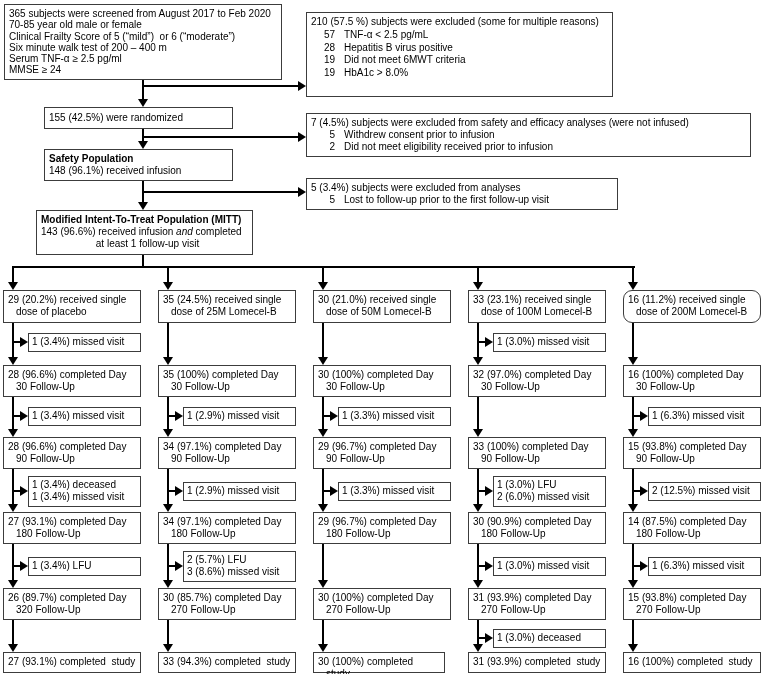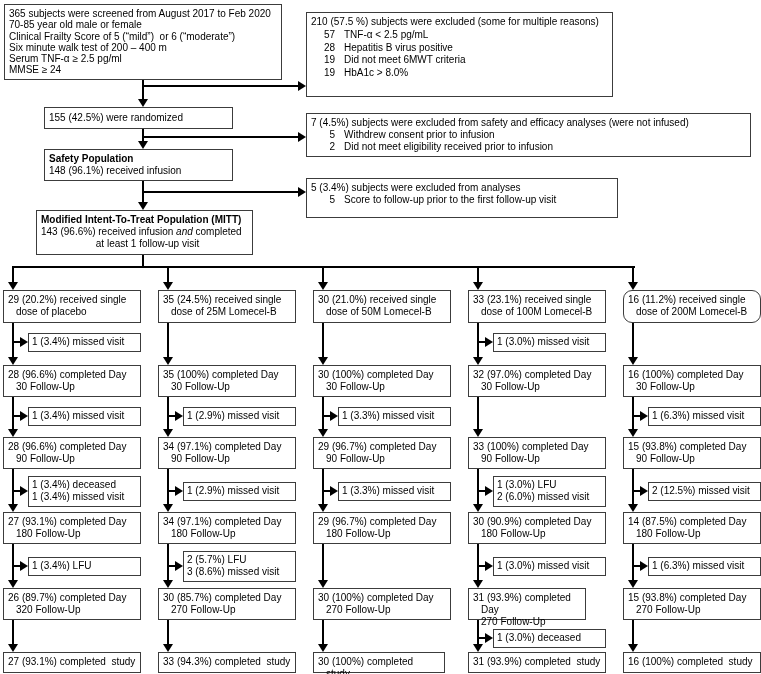--- a/index.html
+++ b/index.html
@@ -67,25 +67,25 @@
       <span class="num">2</span>
       <span>Did not meet eligibility received prior to infusion</span>
     </div>
   </div>
 
   <div class="box" style="left:44px;top:149px;width:189px;height:32px;">
     <div class="bold">Safety Population</div>
     <div>148 (96.1%) received infusion</div>
   </div>
 
-  <div class="box" style="left:306px;top:178px;width:312px;height:40px;">
+  <div class="box" style="left:306px;top:178px;width:312px;height:32px;">
     <div>5 (3.4%) subjects were excluded from analyses</div>
     <div class="row">
       <span class="num">5</span>
-      <span>Score to follow-up prior to the first follow-up visit</span>
+      <span>Lost to follow-up prior to the first follow-up visit</span>
     </div>
   </div>
 
   <div class="box" style="left:36px;top:210px;width:217px;height:45px;">
     <div class="bold">Modified Intent-To-Treat Population (MITT)</div>
     <div><span>143 (96.6%) received infusion </span><span class="it">and</span><span> completed</span></div>
     <div style="padding-left:6px;text-align:center;">at least 1 follow-up visit</div>
   </div>
 
   <div class="vline" style="left:142px;top:80px;height:19px;"></div>
@@ -207,21 +207,21 @@
     <div class="vline" style="left: 477px; top: 268px; height: 14px;"></div>
     <div class="arr-down" style="left: 473px; top: 282px;"></div>
     <div class="box pre hang" style="left: 468px; top: 290px; width: 138px; height: 33px;">33 (23.1%) received single
 dose of 100M Lomecel-B</div>
     <div class="box pre hang" style="left: 468px; top: 365px; width: 138px; height: 32px;">32 (97.0%) completed Day
 30 Follow-Up</div>
     <div class="box pre hang" style="left: 468px; top: 437px; width: 138px; height: 32px;">33 (100%) completed Day
 90 Follow-Up</div>
     <div class="box pre hang" style="left: 468px; top: 512px; width: 138px; height: 32px;">30 (90.9%) completed Day
 180 Follow-Up</div>
-    <div class="box pre hang" style="left: 468px; top: 588px; width: 118px; height: 32px;">31 (93.9%) completed Day
+    <div class="box pre hang" style="left: 468px; top: 588px; width: 138px; height: 32px;">31 (93.9%) completed Day
 270 Follow-Up</div>
     <div class="box pre hang" style="left: 468px; top: 652px; width: 138px; height: 21px;">31 (93.9%) completed  study</div>
     <div class="vline" style="left: 477px; top: 323px; height: 34px;"></div>
     <div class="arr-down" style="left: 473px; top: 357px;"></div>
     <div class="vline" style="left: 477px; top: 397px; height: 32px;"></div>
     <div class="arr-down" style="left: 473px; top: 429px;"></div>
     <div class="vline" style="left: 477px; top: 469px; height: 35px;"></div>
     <div class="arr-down" style="left: 473px; top: 504px;"></div>
     <div class="vline" style="left: 477px; top: 544px; height: 36px;"></div>
     <div class="arr-down" style="left: 473px; top: 580px;"></div>

